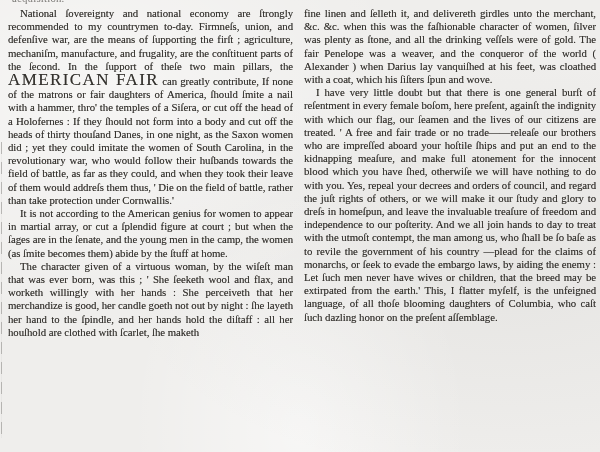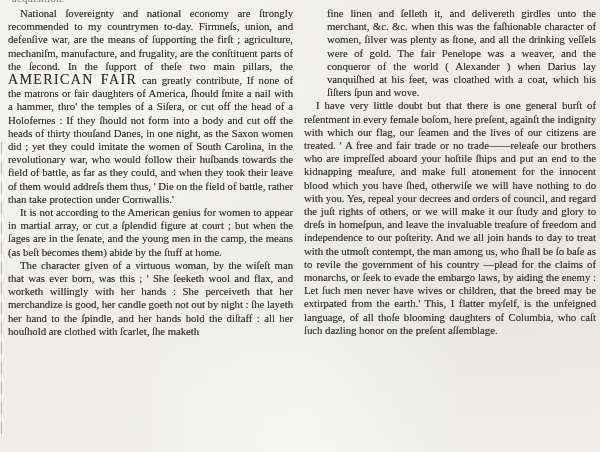--- a/index.html
+++ b/index.html
@@ -28,23 +28,23 @@
   .col-right{width:292px;}
   .para{
     margin:0;
     font-size:10.8px;
     line-height:13.2px;
     text-align:justify;
     text-indent:12px;
     letter-spacing:-0.05px;
     text-shadow:0 0 0.4px rgba(52,50,46,0.55);
   }
-  .para.noindent{text-indent:0;margin-left:23px;}
+  .para.noindent{text-indent:0;}
   .it{}
-  .fair{font-size:14px;letter-spacing:1.4px;}
+  .fair{font-size:17px;letter-spacing:1.4px;}
   .top-clip{
     position:absolute;top:0;left:12px;height:4px;width:120px;
     overflow:hidden;opacity:0.65;
   }
   .top-clip span{
     display:block;margin-top:-8px;
     font-size:10.8px;letter-spacing:0.2px;
   }
   .left-rule{
     position:absolute;left:1px;top:142px;width:1px;height:296px;
@@ -58,21 +58,21 @@
 <body>
 
 <div class="page">
   <div class="top-clip">
     <span>acquisition.</span>
   </div>
   <div class="left-rule"></div>
   <div class="columns">
     <div class="col col-left">
         <p class="para"><span>National </span><span class="it">ſovereignty</span><span> and national </span><span class="it">economy</span><span> are ſtrongly recommended to my countrymen to-day. </span><span class="it">Firmneſs, union, and defenſive war</span><span>, are the means of ſupporting the firſt ; </span><span class="it">agriculture, mechaniſm, manufacture, and frugality</span><span>, are the conſtituent parts of the ſecond.  In the ſupport of theſe two main pillars, the </span><span class="fair">AMERICAN FAIR</span><span> can greatly contribute,  If none of the matrons or fair daughters of America, ſhould ſmite a nail with a hammer, thro' the temples of a </span><span class="it">Siſera</span><span>, or cut off the head of a </span><span class="it">Holofernes</span><span> : If they ſhould not form into a body and cut off the heads of thirty thouſand Danes, in one night, as the Saxon women did ; yet they could imitate the women of South Carolina, in the revolutionary war, who would follow their huſbands towards the field of battle, as far as they could, and when they took their leave of them would addreſs them thus, ' Die on the field of battle, rather than take protection under Cornwallis.'</span></p>
-        <p class="para"><span>It is not according to the American genius for women to appear in martial array, or cut a ſplendid figure at court ; but when the ſages are in the ſenate, and the young men in the camp, the means (as beſt becomes them) abide by the ſtuff at home.</span></p>
+        <p class="para"><span>It is not according to the American genius for women to appear in martial array, or cut a ſplendid figure at court ; but when the ſages are in the ſenate, and the young men in the camp, the women (as ſmite becomes them) abide by the ſtuff at home.</span></p>
         <p class="para"><span>The character given of </span><span class="it">a virtuous woman</span><span>, by the wiſeſt man that was ever born, was this ; ' She ſeeketh wool and flax, and worketh willingly with her hands : She perceiveth that her merchandize is good, her candle goeth not out by night : ſhe layeth her hand to the ſpindle, and her hands hold the diſtaff : all her houſhold are clothed with ſcarlet, ſhe maketh</span></p>
       </div>
     <div class="col col-right">
         <p class="para noindent"><span>fine linen and ſelleth it, and delivereth girdles unto the merchant, &amp;c. &amp;c. when this was the faſhionable character of women, ſilver was plenty as ſtone, and all the drinking veſſels were of gold. The fair </span><span class="it">Penelope</span><span> was a weaver, and the conqueror of the world </span><span class="it">( Alexander )</span><span> when </span><span class="it">Darius</span><span> lay vanquiſhed at his feet, was cloathed with a coat, which his ſiſters ſpun and wove.</span></p>
         <p class="para"><span>I have very little doubt but that there is one general burſt of reſentment in every female boſom, here preſent, againſt the indignity with which our flag, our ſeamen and the lives of our citizens are treated.  ' A free and fair trade or no trade——releaſe our brothers who are impreſſed aboard your hoſtile ſhips and put an end to the kidnapping meaſure,  and make full atonement for the innocent blood which you have ſhed, otherwiſe we will have nothing to do with you.  Yes, repeal your decrees and orders of council, and regard the juſt rights of others, or we will make it our ſtudy and glory to dreſs in homeſpun, and leave the invaluable treaſure of freedom and independence to our poſterity.  And we all join hands to day to treat with the utmoſt contempt, the man among us, who ſhall be ſo baſe as to revile the government of his country —plead for the claims of monarchs, or ſeek to evade the embargo laws, by aiding the enemy :  Let ſuch men never have wives or children, that the breed may be extirpated from the earth.'  This, I flatter myſelf, is the unfeigned language, of all thoſe blooming daughters of Columbia, who caſt ſuch dazling honor on the preſent aſſemblage.</span></p>
       </div>
   </div>
 </div>
 
 </body></html>

